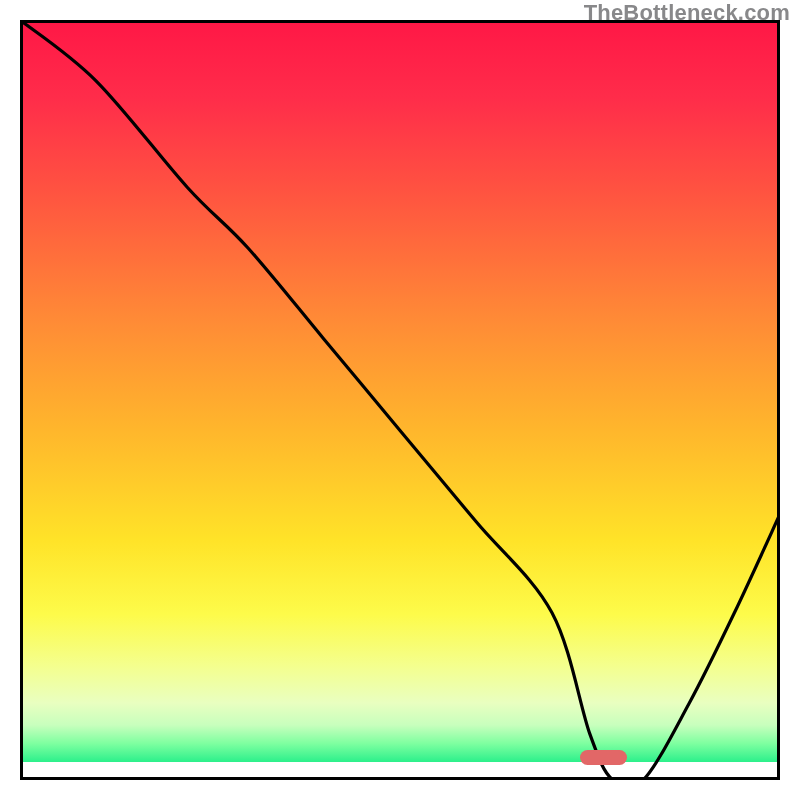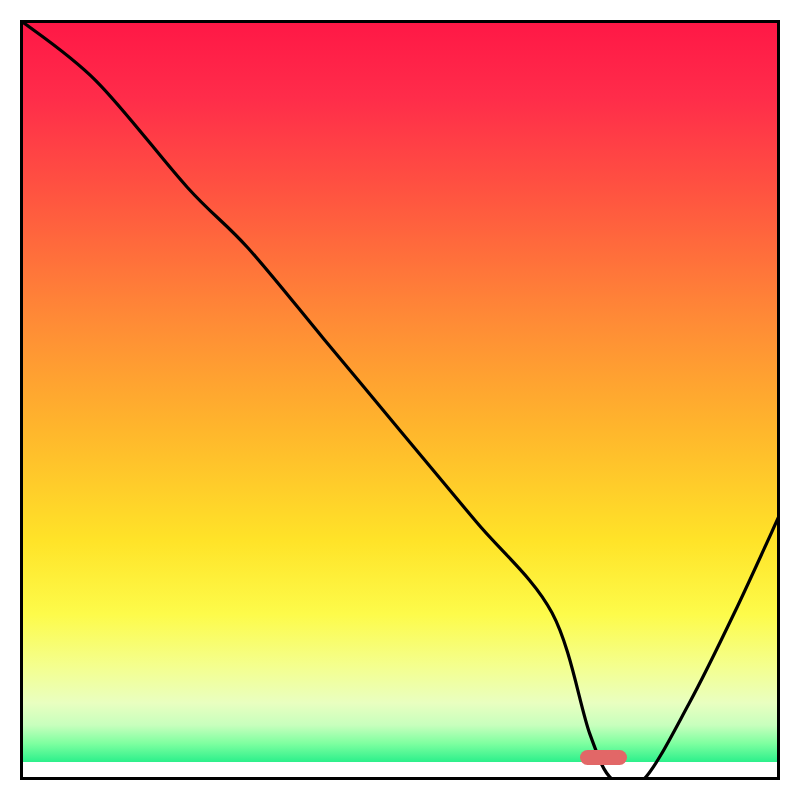--- a/index.html
+++ b/index.html
@@ -22,17 +22,18 @@
   .watermark{position:absolute;right:10px;top:0;color:#88888a;font-size:22px;font-weight:600;letter-spacing:0.2px}
   .dot{position:absolute;width:47px;height:15px;border-radius:8px;background:#e26767;left:580px;top:750px}
   svg.curve{position:absolute;left:20px;top:20px;width:760px;height:760px}
 </style>
 </head>
 <body>
 
 <div class="canvas">
   <div class="gradient"></div>
   <div class="border"></div>
+  <div class="watermark">TheBottleneck.com</div>
   <svg class="curve" viewBox="0 0 760 760">
     <path d="M0,0 C12.7,10.1 48.1,32.9 76.0,60.8 C103.9,88.7 141.9,139.3 167.2,167.2 C192.5,195.1 205.2,202.7 228.0,228.0 C250.8,253.3 278.7,288.8 304.0,319.2 C329.3,349.6 354.7,380.0 380.0,410.4 C405.3,440.8 430.7,471.2 456.0,501.6 C481.3,532.0 513.0,557.3 532.0,592.8 C551.0,628.3 559.9,686.5 570.0,714.4 C580.1,742.3 583.9,752.4 592.8,760.0 C601.7,767.6 610.5,772.7 623.2,760.0 C635.9,747.3 653.6,711.9 668.8,684.0 C684.0,656.1 699.2,624.5 714.4,592.8 C729.6,561.1 752.4,510.5 760.0,494.0" fill="none" stroke="#000" stroke-width="3.2"></path>
   </svg>
   <div class="dot"></div>
 </div>
 
 </body></html>

